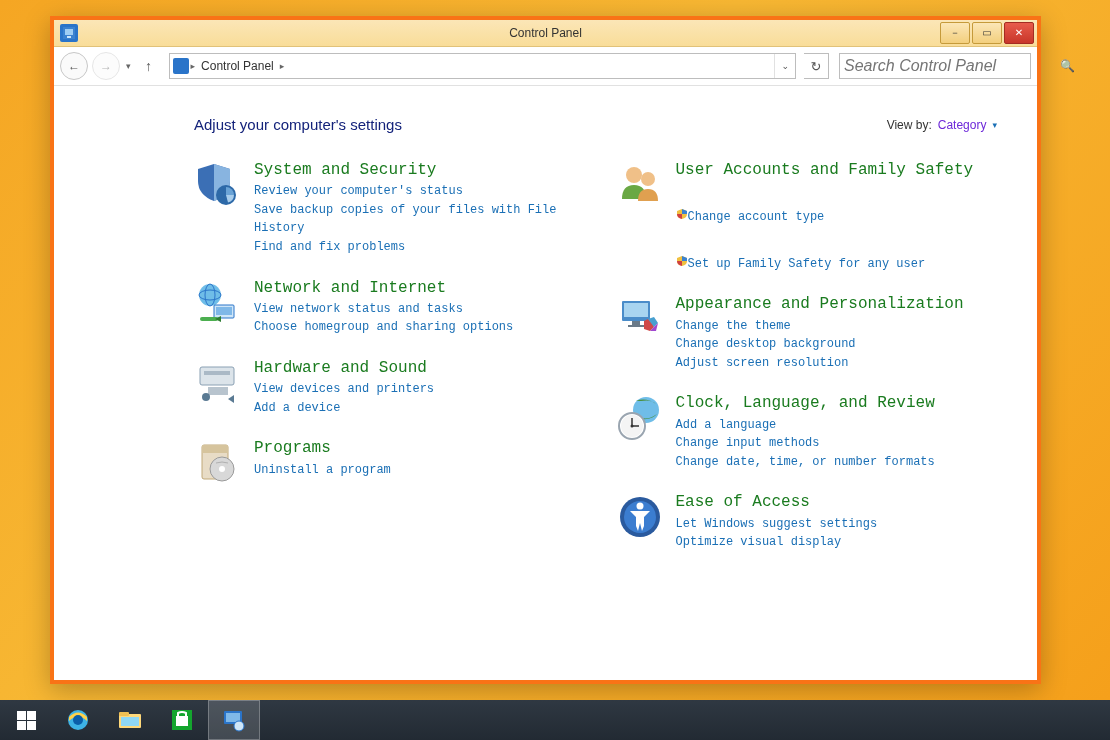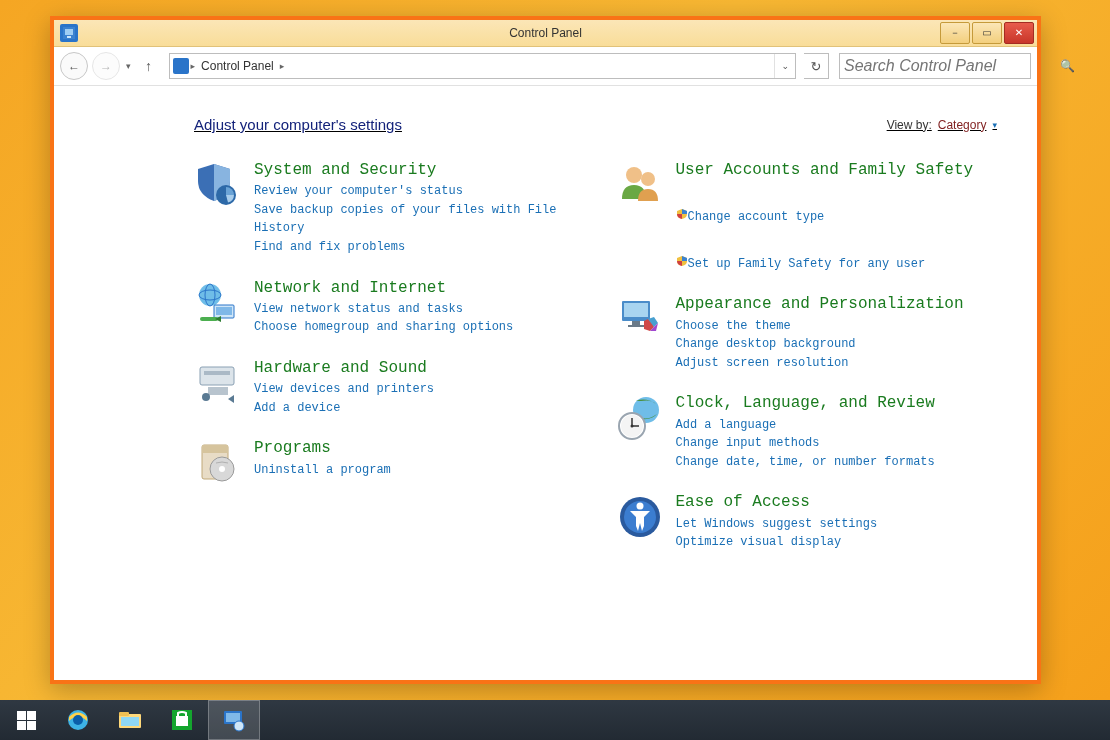--- a/index.html
+++ b/index.html
@@ -88,27 +88,26 @@
   
   .body{
     position:absolute;top:66px;bottom:0;left:0;right:0;overflow:auto;
   }
   .body-inner{
     padding:30px 40px 20px 140px;
   }
   .header-row{
     display:flex;align-items:center;justify-content:space-between;
     margin-bottom:28px;
-    text-decoration:underline;
   }
   .page-title{
     color:#13227a;font-size:15px;
   }
   .viewby{font-size:12px;color:#333;display:flex;align-items:center;gap:6px;}
-  .viewby .mode{color:#7f1d1d;cursor:pointer;}
+  .viewby .mode{color:#6d28d9;cursor:pointer;}
   .viewby .drop{color:#1a6fb5;font-size:9px;}
   .cols{
     display:flex;gap:40px;font-family:Liberation Mono, monospace;
   }
   .col{flex:1;min-width:0;}
   .cat{
     display:flex;gap:12px;margin-bottom:22px;
     align-items:flex-start;
   }
   .cat-icon{
@@ -311,21 +310,21 @@
                   <g transform="translate(28 26)">
                     <path d="M0 0 L4 -2 L8 0 L10 6 L6 10 L0 8 Z" fill="#d04848"></path>
                     <path d="M4 -2 L10 -4 L14 2 L10 6 Z" fill="#48a0d0"></path>
                     <path d="M6 10 L12 10 L14 2" fill="#a048d0"></path>
                   </g>
                 </svg>
               </div>
               <div>
                 <div class="cat-title">Appearance and Personalization</div>
                 <div class="cat-links">
-                  <a>Choose the theme</a>
+                  <a>Change the theme</a>
                   <a>Change desktop background</a>
                   <a>Adjust screen resolution</a>
                 </div>
               </div>
             </div>
             <div class="cat">
               <div class="cat-icon">
                 <svg width="48" height="48" viewBox="0 0 48 48">
                   <circle cx="30" cy="16" r="13" fill="#6fbde8"></circle>
                   <path d="M20 7 Q30 3 40 10 Q35 5 25 7 Z" fill="#4a9040"></path>

